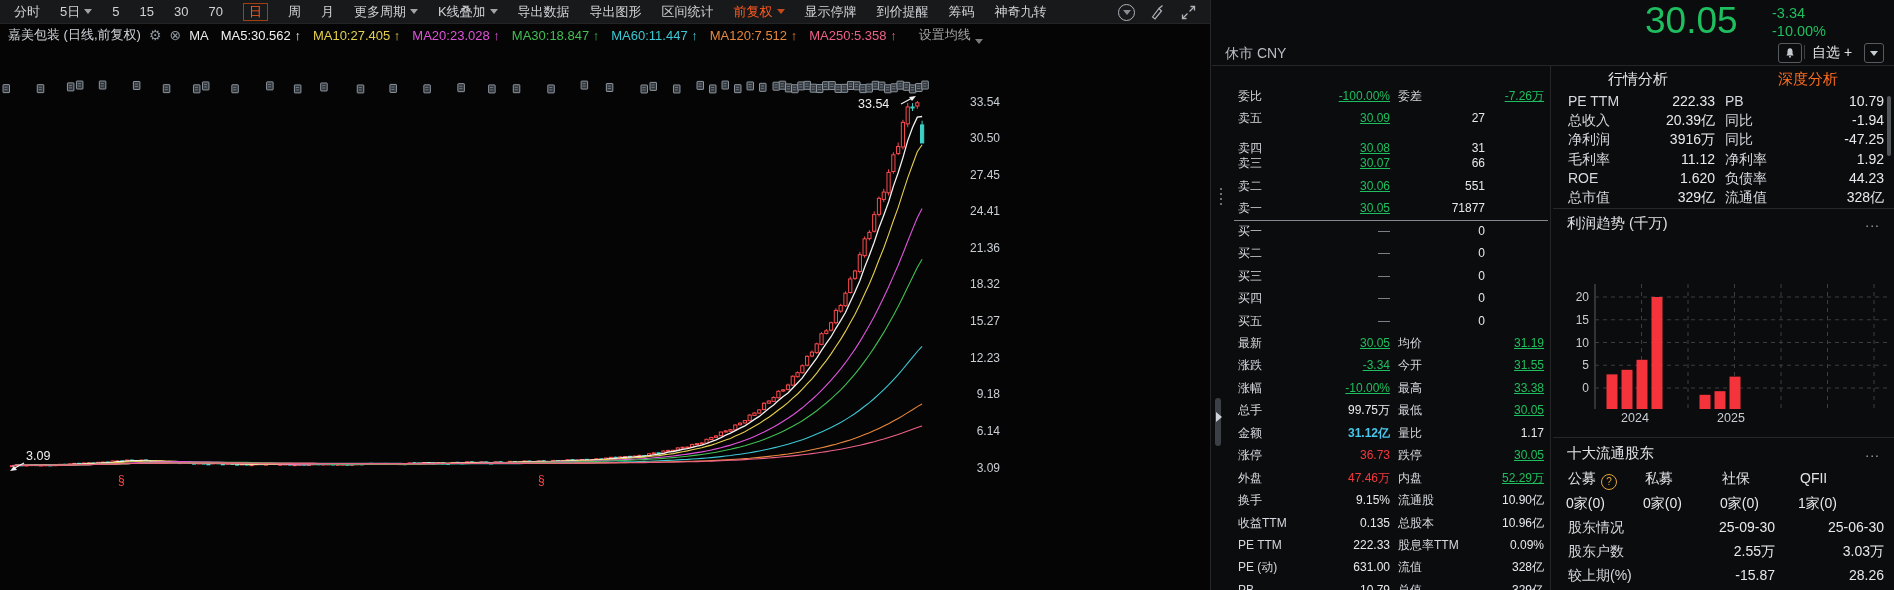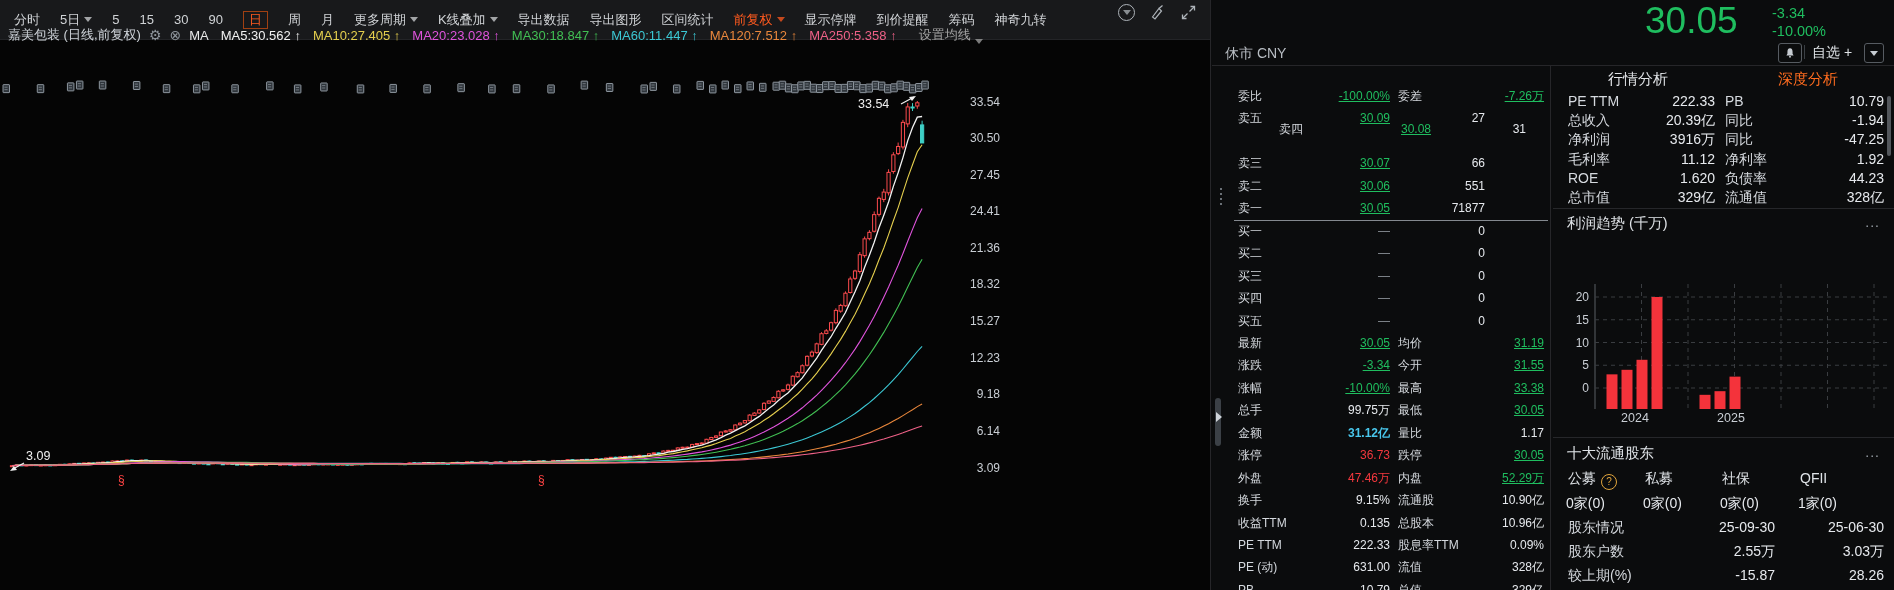--- a/index.html
+++ b/index.html
@@ -1,19 +1,19 @@
 <!DOCTYPE html>
 <html><head>
 <meta charset="utf-8">
 <style>
   html,body{margin:0;padding:0;background:#050505;}
   .app{position:relative;width:1894px;height:590px;background:#050505;overflow:hidden;
        font-family:"Liberation Sans","DejaVu Sans",sans-serif;color:#d5d9de;}
   
-  .toolbar{position:absolute;left:0;top:0;width:1210px;height:40px;background:#18191b;
+  .toolbar{position:absolute;left:0;top:0;width:1210px;height:24px;background:#18191b;
            border-bottom:1px solid #232427;display:flex;align-items:center;gap:20px;padding-left:14px;box-sizing:border-box;}
   .tb-item{font-size:13px;color:#d0d3d6;white-space:nowrap;cursor:default;display:inline-flex;align-items:center;}
   .tb-box{color:#ff5a1f;border:1px solid #a04012;padding:0 5px;line-height:16px;}
   .tb-accent{color:#ff5a1f;}
   .chev{display:inline-block;margin-left:4px;width:0;height:0;border-left:4px solid transparent;
         border-right:4px solid transparent;border-top:5px solid currentColor;opacity:.75;}
   .tb-icons{position:absolute;left:1118px;top:0;height:24px;display:flex;align-items:center;gap:14px;}
   .icon-circle{width:15px;height:15px;border:1.3px solid #aeb4ba;border-radius:50%;display:inline-flex;
                align-items:center;justify-content:center;}
   .icon-circle .chev{margin-left:0;border-top-color:#aeb4ba;}
@@ -92,21 +92,21 @@
         </span><span class="tb-item">
           <span>5日</span>
           <span class="chev"></span>
         </span><span class="tb-item">
           <span>5</span>
         </span><span class="tb-item">
           <span>15</span>
         </span><span class="tb-item">
           <span>30</span>
         </span><span class="tb-item">
-          <span>90</span>
+          <span>70</span>
         </span><span class="tb-item tb-box">
           <span>日</span>
         </span><span class="tb-item">
           <span>周</span>
         </span><span class="tb-item">
           <span>月</span>
         </span><span class="tb-item">
           <span>更多周期</span>
           <span class="chev"></span>
         </span><span class="tb-item">
@@ -778,21 +778,21 @@
   <div class="quote">
     <span style="display:contents"><div class="q-row" style="top: 19px;">
           <span class="q-cell q-l1">委比</span>
           <span class="q-cell q-v1 g">-100.00%</span>
           <span class="q-cell q-l2">委差</span>
           <span class="q-cell q-v2 g">-7.26万</span>
         </div><div class="q-row" style="top: 41.45px;">
           <span class="q-cell q-l1">卖五</span>
           <span class="q-cell q-v1 g">30.09</span>
           <span class="q-cell q-vol">27</span>
-        </div><div class="q-row" style="top: 52px; margin-left: 41px;">
+        </div><div class="q-row" style="top: 71px;">
           <span class="q-cell q-l1">卖四</span>
           <span class="q-cell q-v1 g">30.08</span>
           <span class="q-cell q-vol">31</span>
         </div><div class="q-row" style="top: 86.35px;">
           <span class="q-cell q-l1">卖三</span>
           <span class="q-cell q-v1 g">30.07</span>
           <span class="q-cell q-vol">66</span>
         </div><div class="q-row" style="top: 108.8px;">
           <span class="q-cell q-l1">卖二</span>
           <span class="q-cell q-v1 g">30.06</span>

